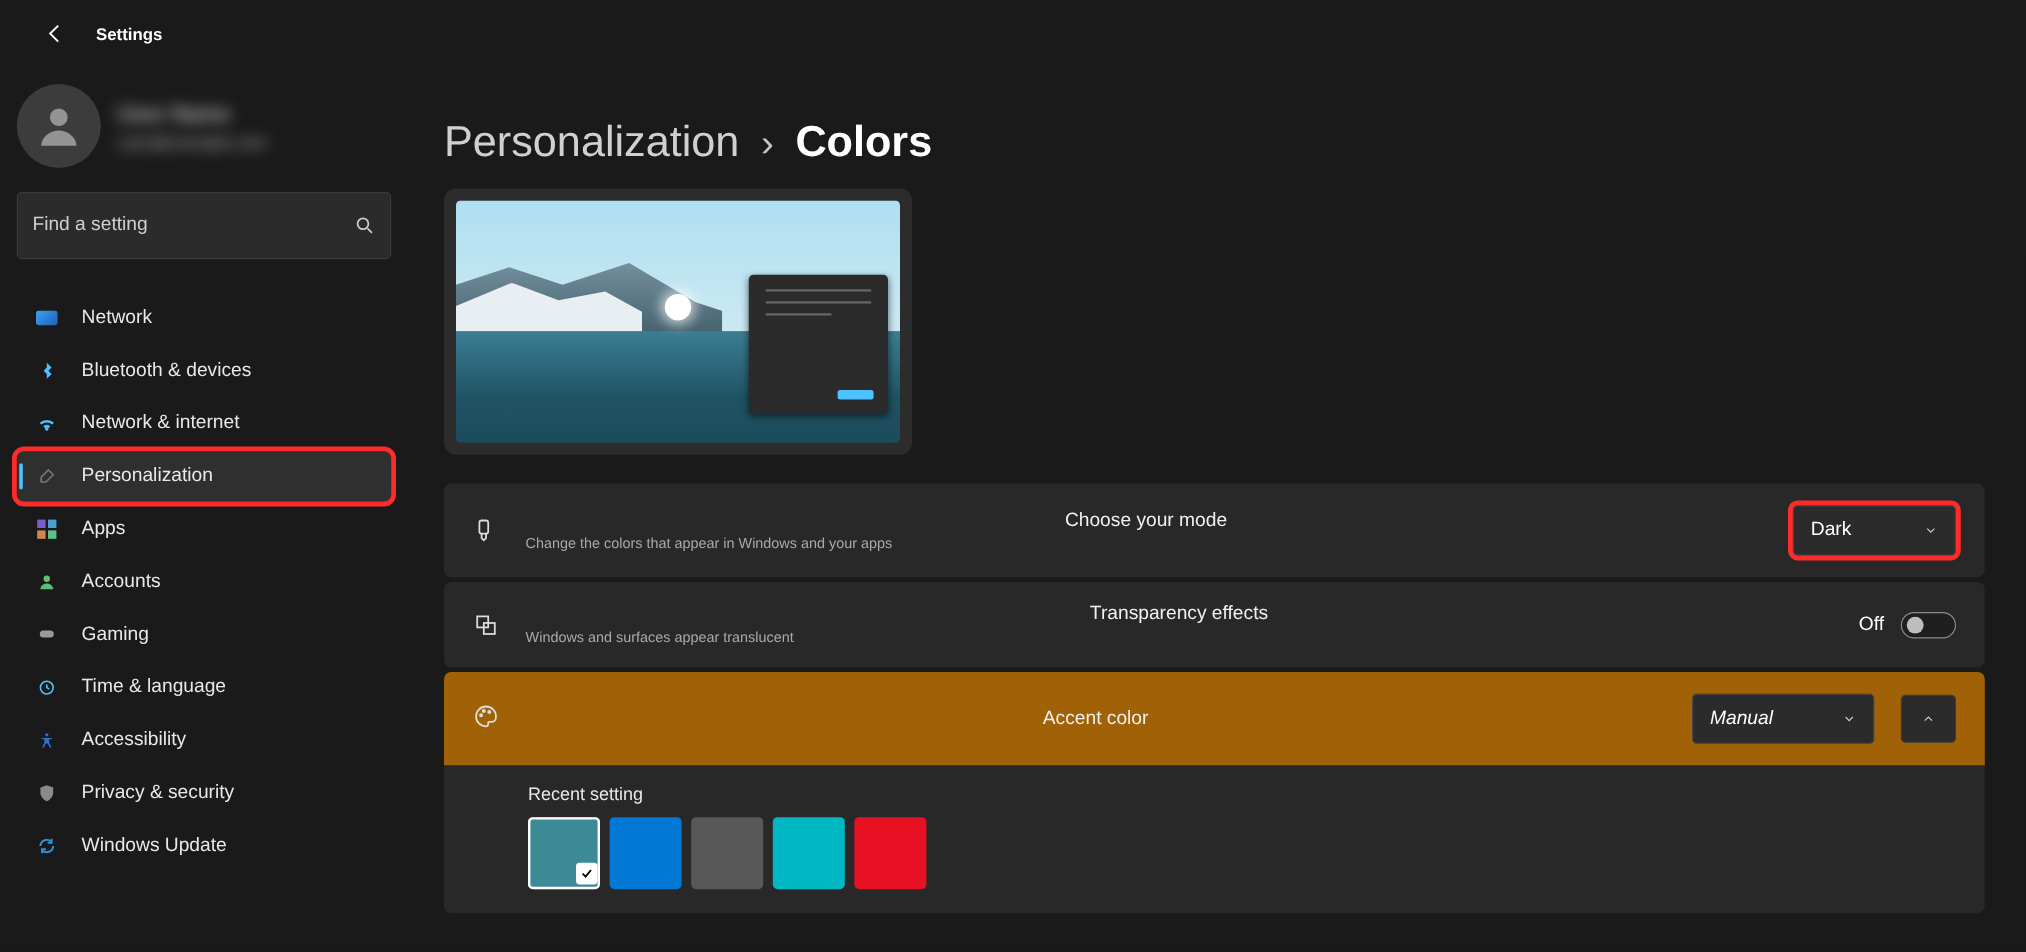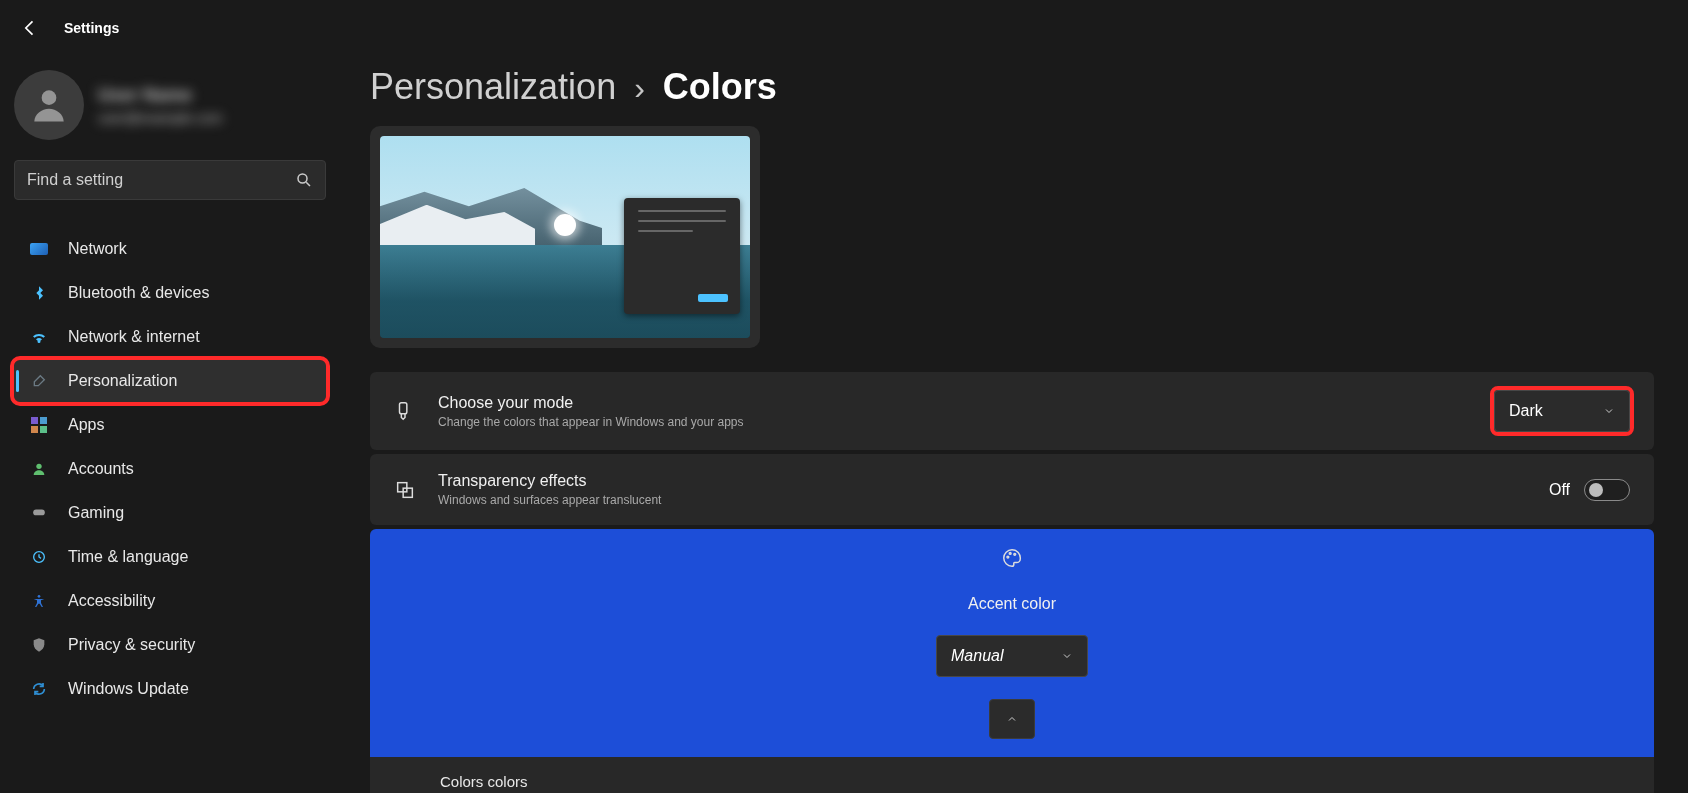--- a/index.html
+++ b/index.html
@@ -1,85 +1,85 @@
 <!DOCTYPE html>
 <html><head>
 <meta charset="utf-8">
 <style>
 * { box-sizing: border-box; margin: 0; padding: 0; font-family: "Segoe UI", -apple-system, sans-serif; }
 html, body { width: 1688px; height: 793px; background: #1a1a1a; color: #ffffff; overflow: hidden; }
 
-.header-bar { height: 56px; display: flex; align-items: center; padding-left: 16px; gap: 20px; }
+.header-bar { height: 56px; display: flex; align-items: center; padding-left: 32px; gap: 20px; }
 .back-btn { width: 28px; height: 28px; display:flex; align-items:center; justify-content:center; background: transparent; border:none; color:#fff; }
 .app-title { font-size: 14px; font-weight: 600; }
 
 .sidebar { position: absolute; left:0; top: 56px; width: 340px; height: calc(100% - 56px); padding: 8px 14px 0 14px; }
 .user-block { display:flex; align-items:center; gap: 14px; margin-bottom: 20px; margin-top: 6px; }
 .avatar { width: 70px; height: 70px; border-radius: 50%; background: #3c3c3c; display:flex; align-items:center; justify-content:center; }
 .avatar svg { width: 44px; height: 44px; opacity:.8; }
 .user-info { display:flex; flex-direction:column; gap:4px; }
 .user-name { font-size:18px; font-weight:600; filter: blur(6px); color:#bbb; }
 .user-email { font-size:14px; color:#bbb; filter: blur(6px); }
 
-.search-box { display:flex; align-items:center; background:#2b2b2b; border:1px solid #3a3a3a; border-radius:4px; height:40px; padding:0 12px; margin-top: 12px; }
+.search-box { display:flex; align-items:center; background:#2b2b2b; border:1px solid #3a3a3a; border-radius:4px; height:56px; padding:0 12px; margin-top: 12px; }
 .search-box input { flex:1; background:transparent; border:none; outline:none; color:#fff; font-size:16px; }
 .search-box input::placeholder { color:#cfcfcf; }
 
 .nav-list { margin-top: 28px; display:flex; flex-direction:column; gap:2px; }
 .nav-item { height: 42px; display:flex; align-items:center; gap:20px; padding:0 16px; border-radius:6px; font-size:16px; color:#e8e8e8; position:relative; }
 .nav-item.active { background:#2f2f2f; }
 .nav-item.active::before { content:""; position:absolute; left:2px; top:10px; bottom:10px; width:3px; border-radius:2px; background:#4cc2ff; }
 .nav-item.highlighted { outline:4px solid #ff2a2a; outline-offset:0; }
 .nav-icon-wrap { width:18px; height:18px; display:flex; align-items:center; justify-content:center; font-size:16px; }
 
 .main { position:absolute; left: 370px; top: 56px; right: 0; bottom:0; padding: 10px 34px 0 0; overflow:hidden; }
 .breadcrumb { display:flex; align-items:baseline; gap: 18px; margin-bottom: 18px; }
 .breadcrumb .crumb { font-size: 36px; color:#d0d0d0; }
 .breadcrumb .sep { font-size: 32px; color:#c5c5c5; }
-.breadcrumb .current { font-size: 36px; font-weight: 700; }
+.breadcrumb .current { font-size: 36px; font-weight: 700; margin-top: 31px; }
 
 .preview-card { width: 390px; height: 222px; background:#2c2c2c; border-radius:10px; padding:10px; margin-bottom: 24px; }
 .preview-inner { width:100%; height:100%; background:#1f1f1f; border-radius:4px; padding:4px; position:relative; overflow:hidden; }
 .wallpaper { position:absolute; inset:0; }
 .sky { position:absolute; left:0; right:0; top:0; height:55%; background:linear-gradient(#aedff0,#cde9f3); }
 .sun { position:absolute; width:22px; height:22px; border-radius:50%; background:#fff; left:50%; top:44%; transform:translate(-50%,-50%); box-shadow:0 0 10px 4px rgba(255,255,255,.6); }
 .mountain { position:absolute; left:0; width:60%; height:36%; top:24%; background:linear-gradient(#6f8a98,#2e4a57); clip-path:polygon(0 100%, 0 30%, 20% 10%, 40% 30%, 65% 5%, 90% 50%, 100% 60%, 100% 100%); opacity:.9; }
 .snow { position:absolute; left:0; width:42%; height:24%; top:34%; background:#e9eef2; clip-path:polygon(0 100%,0 40%,30% 0,55% 30%,80% 15%,100% 50%,100% 100%); }
 .water { position:absolute; left:0; right:0; bottom:0; height:46%; background:linear-gradient(#2b6e84,#1c4c5c); }
 .ref { position:absolute; left:0; right:0; bottom:0; height:46%; background:linear-gradient(#4e8da1 0%, #1c4c5c 60%); opacity:.5; }
 .mini-window { position:absolute; right:10px; top:62px; width:116px; height:116px; background:#2b2b2b; border-radius:4px; padding:12px 14px; box-shadow:0 2px 6px rgba(0,0,0,.5); }
 .mini-line { height:2px; background:#666; margin-bottom:8px; border-radius:2px; }
 .mini-line.short { width:62%; }
 .mini-btn { position:absolute; right:12px; bottom:12px; width:30px; height:8px; background:#4cc2ff; border-radius:2px; }
 
 .setting-row { background:#282828; border-radius:6px; padding:18px 24px; display:flex; align-items:center; gap:22px; margin-bottom:4px; }
 .setting-row .row-icon { width:22px; height:22px; display:flex; align-items:center; justify-content:center; color:#ddd; }
 .setting-text { flex:1; }
-.setting-title { font-size:16px; color:#f0f0f0; }
+.setting-title { font-size:16px; color:#f0f0f0;text-align:center; }
 .setting-desc { font-size:12px; color:#a9a9a9; margin-top:3px; }
 
 .select-box { height:42px; min-width:136px; background:#2b2b2b; border:1px solid #474747; border-radius:4px; display:flex; align-items:center; padding:0 14px; gap:36px; font-size:16px; justify-content:space-between; }
 .select-box.highlighted { outline:4px solid #ff2a2a; }
 .chev { width:12px; height:12px; }
 
 .toggle-wrap { display:flex; align-items:center; gap:14px; }
 .toggle { width:46px; height:22px; border-radius:12px; border:1px solid #8a8a8a; position:relative; background:#1f1f1f; }
 .toggle::after { content:""; position:absolute; left:4px; top:3px; width:14px; height:14px; border-radius:50%; background:#bdbdbd; }
 
 .expand-btn { width:46px; height:40px; background:#2b2b2b; border:1px solid #3b3b3b; border-radius:4px; display:flex; align-items:center; justify-content:center; }
 
 .recent-section { padding: 16px 24px 0 70px; }
 .recent-title { font-size:15px; color:#e8e8e8; margin-bottom:10px; }
 .swatch-row { display:flex; gap:8px; }
 .swatch { width:60px; height:60px; border-radius:4px; position:relative; }
 .swatch.selected { outline:2px solid #ffffff; outline-offset:-2px; }
 .swatch .check { position:absolute; right:2px; bottom:4px; width:18px; height:18px; background:#fff; border-radius:3px; display:flex; align-items:center; justify-content:center; }
 .swatch .check svg { width:12px; height:12px; }
 
-.accent-row { background:#1d4ed8; border-radius:6px 6px 0 0; padding:18px 24px; display:flex; align-items:center; gap:22px;flex-direction:column; }
+.accent-row { background:#a16207; border-radius:6px 6px 0 0; padding:18px 24px; display:flex; align-items:center; gap:22px; }
 .accent-body { background:#282828; border-radius:0 0 6px 6px; padding-bottom: 20px; }
 </style>
 </head>
 <body>
 
 <div class="header-bar">
   <button class="back-btn">
     <svg viewBox="0 0 24 24" width="20" height="20" fill="none" stroke="#fff" stroke-width="2">
         <path d="M15 4 L7 12 L15 20"></path>
       </svg>
@@ -288,21 +288,21 @@
           </svg>
       </div>
       <div class="expand-btn">
         <svg class="chev" viewBox="0 0 24 24" width="14" height="14" fill="none" stroke="#ccc" stroke-width="2">
             <path d="M6 15l6-6 6 6"></path>
           </svg>
       </div>
     </div>
     <div class="accent-body">
       <div class="recent-section">
-        <div class="recent-title">Colors colors</div>
+        <div class="recent-title">Recent setting</div>
         <div class="swatch-row" id="swatch-row">
             <div class="swatch selected" style="background: rgb(60, 138, 150);">
               <span class="check">
                 <svg viewBox="0 0 24 24" fill="none" stroke="#000" stroke-width="3">
                   <path d="M5 12l5 5 9-11"></path>
                 </svg>
               </span>
             </div>
             <div class="swatch" style="background: rgb(0, 120, 212);"></div>
             <div class="swatch" style="background: rgb(88, 88, 88);"></div>

